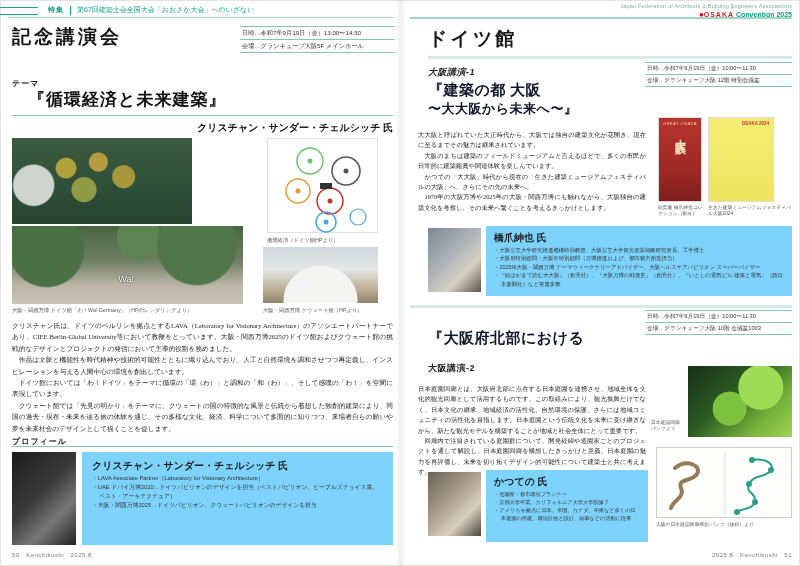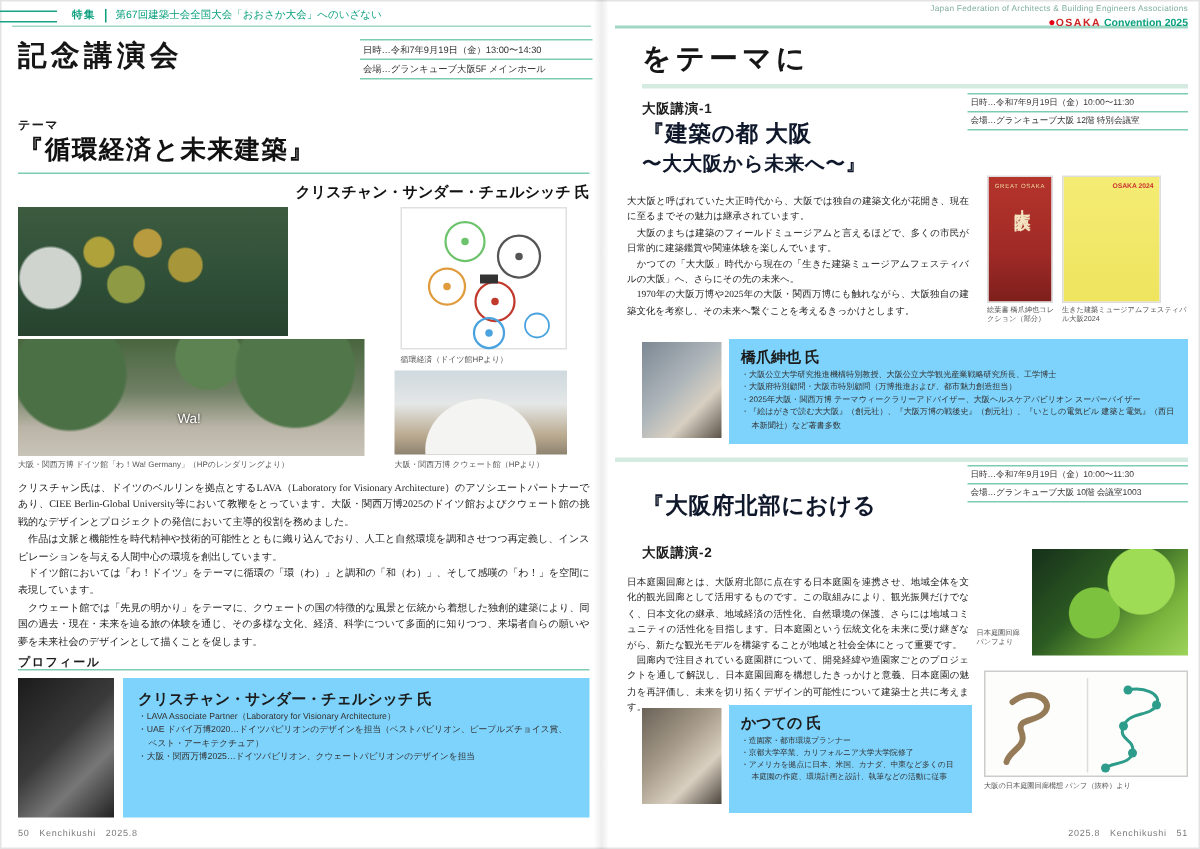--- a/index.html
+++ b/index.html
@@ -96,21 +96,21 @@
   </div>
 
   <div class="abs pagetitle" style="left:12px;top:24px;">記念講演会</div>
 
   <div class="abs sched" style="left:240px;top:26px;width:155px;">
     <div class="row">日時…令和7年9月19日（金）13:00〜14:30</div>
     <div class="row">会場…グランキューブ大阪5F メインホール</div>
   </div>
 
   <div class="abs label-s" style="left:12px;top:78px;">テーマ</div>
-  <div class="abs theme-title serif" style="left:12px;top:88px;text-align:right;">『循環経済と未来建築』</div>
+  <div class="abs theme-title serif" style="left:28px;top:88px;text-align:right;">『循環経済と未来建築』</div>
   <div class="abs underline-teal" style="left:12px;top:115px;width:381px;"></div>
   <div class="abs speaker-line serif" style="left:12px;top:121px;width:381px;">クリスチャン・サンダー・チェルシッチ 氏</div>
 
   <div class="abs ph photo-aerial" style="left:12px;top:138px;width:180px;height:86px;"></div>
   <div class="abs ph photo-street" style="left:12px;top:226px;width:231px;height:78px;">
     <span class="wa-overlay">Wa!</span>
   </div>
   <div class="abs ph diagram" style="left:267px;top:138px;width:111px;height:95px;">
     <svg width="111" height="95" viewBox="0 0 111 95">
       <circle cx="42" cy="22" r="13" fill="none" stroke="#6cc36b" stroke-width="1.5"></circle>
@@ -145,24 +145,24 @@
   <div class="abs profile-box" style="left:82px;top:452px;width:311px;height:93px;">
     <p class="njp serif">クリスチャン・サンダー・チェルシッチ 氏</p>
     <p class="bullet">・LAVA Associate Partner（Laboratory for Visionary Architecture）</p>
     <p class="bullet">・UAE ドバイ万博2020…ドイツパビリオンのデザインを担当（ベストパビリオン、ピープルズチョイス賞、ベスト・アーキテクチュア）</p>
     <p class="bullet">・大阪・関西万博2025…ドイツパビリオン、クウェートパビリオンのデザインを担当</p>
   </div>
   <div class="abs footer" style="left:12px;top:551px;">50　Kenchikushi　2025.8</div>
 
   <div class="abs gutter"></div>
 
-  <div class="abs pagetitle" style="left:428px;top:26px;">をテーマに</div>
+  <div class="abs pagetitle" style="left:428px;top:26px;">ドイツ館</div>
   <div class="abs band" style="left:428px;top:56px;width:364px;height:3px;"></div>
 
-  <div class="abs lec-label" style="left:428px;top:66px;">大阪講演-1</div>
+  <div class="abs lec-label" style="left:428px;top:66px;font-style:italic;">大阪講演-1</div>
   <div class="abs sched" style="left:645px;top:62px;width:147px;">
     <div class="row" style="font-size:5.7px;">日時…令和7年9月19日（金）10:00〜11:30</div>
     <div class="row" style="font-size:5.7px;">会場…グランキューブ大阪 12階 特別会議室</div>
   </div>
   <div class="abs lec-title serif" style="left:428px;top:80px;width:220px;">
     <div>『建築の都 大阪</div>
     <div style="font-size:13px;">〜大大阪から未来へ〜』</div>
   </div>
   <div class="abs body-col2 serif" style="left:418px;top:130px;width:228px;">
     <p>大大阪と呼ばれていた大正時代から、大阪では独自の建築文化が花開き、現在に至るまでその魅力は継承されています。</p>

